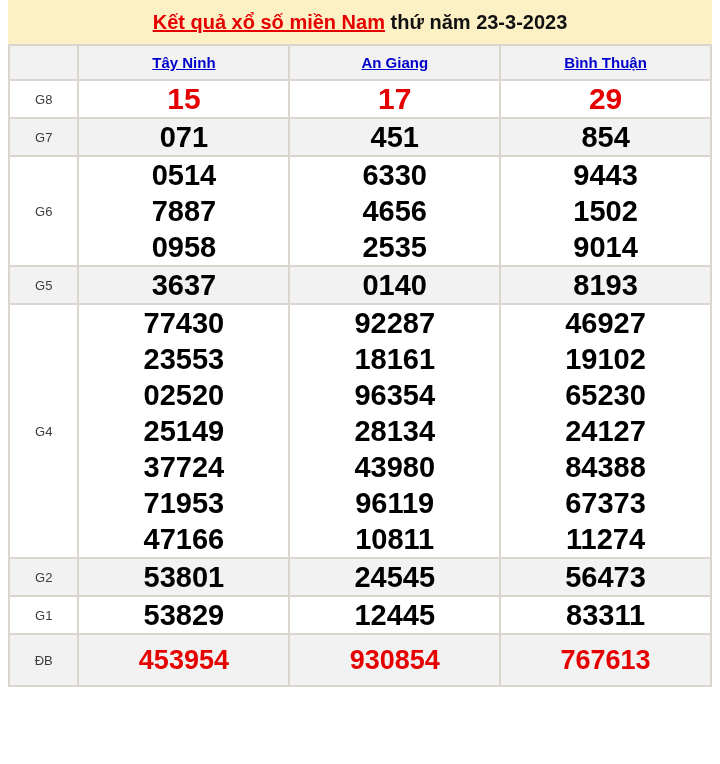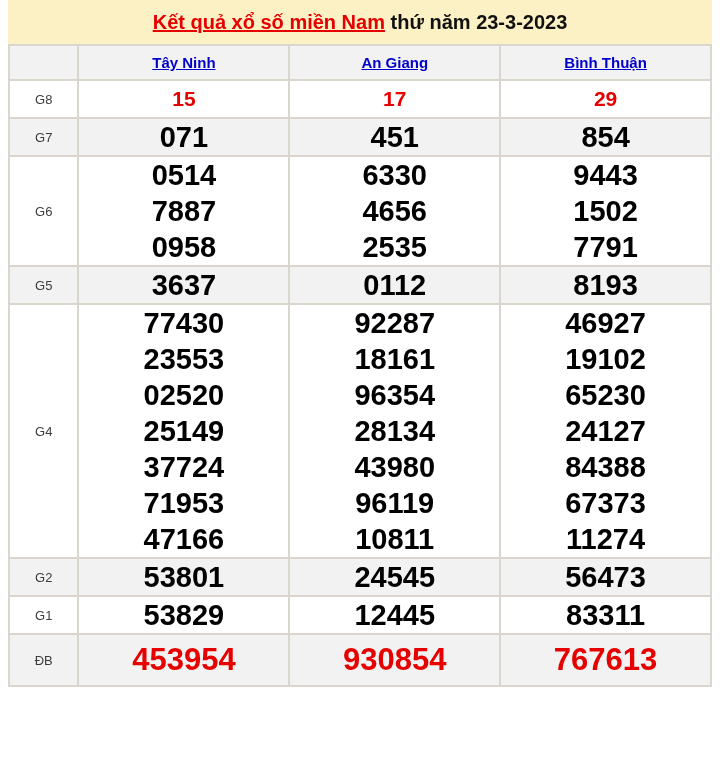--- a/index.html
+++ b/index.html
@@ -65,26 +65,26 @@
     color: #3c3c3c;
   }
   .num-line {
     font-size: 29px;
     font-weight: 700;
     color: #000000;
     line-height: 36px;
   }
   tr.style-red-large .num-line {
     color: var(--accent-red, #e60000);
-    font-size: 21px;
+    font-size: 30px;
     line-height: 36px;
   }
   tr.style-red-xlarge .num-line {
     color: var(--accent-red, #e60000);
-    font-size: 31px;
+    font-size: 27px;
     line-height: 50px;
   }
 </style>
 </head>
 <body>
 
 <div class="page">
 
   <div class="title-bar">
     <a>Kết quả xổ số miền Nam</a><span> </span><span class="title-suffix">thứ năm 23-3-2023</span>
@@ -140,30 +140,30 @@
             <div class="num-line">0958</div>
           </td>
           <td>
             <div class="num-line">6330</div>
             <div class="num-line">4656</div>
             <div class="num-line">2535</div>
           </td>
           <td>
             <div class="num-line">9443</div>
             <div class="num-line">1502</div>
-            <div class="num-line">7791</div>
+            <div class="num-line">9014</div>
           </td>
         </tr>
         <tr class="style-normal">
           <td class="label-cell">G5</td>
           <td>
             <div class="num-line">3637</div>
           </td>
           <td>
-            <div class="num-line">0112</div>
+            <div class="num-line">0140</div>
           </td>
           <td>
             <div class="num-line">8193</div>
           </td>
         </tr>
         <tr class="style-normal">
           <td class="label-cell">G4</td>
           <td>
             <div class="num-line">77430</div>
             <div class="num-line">23553</div>

